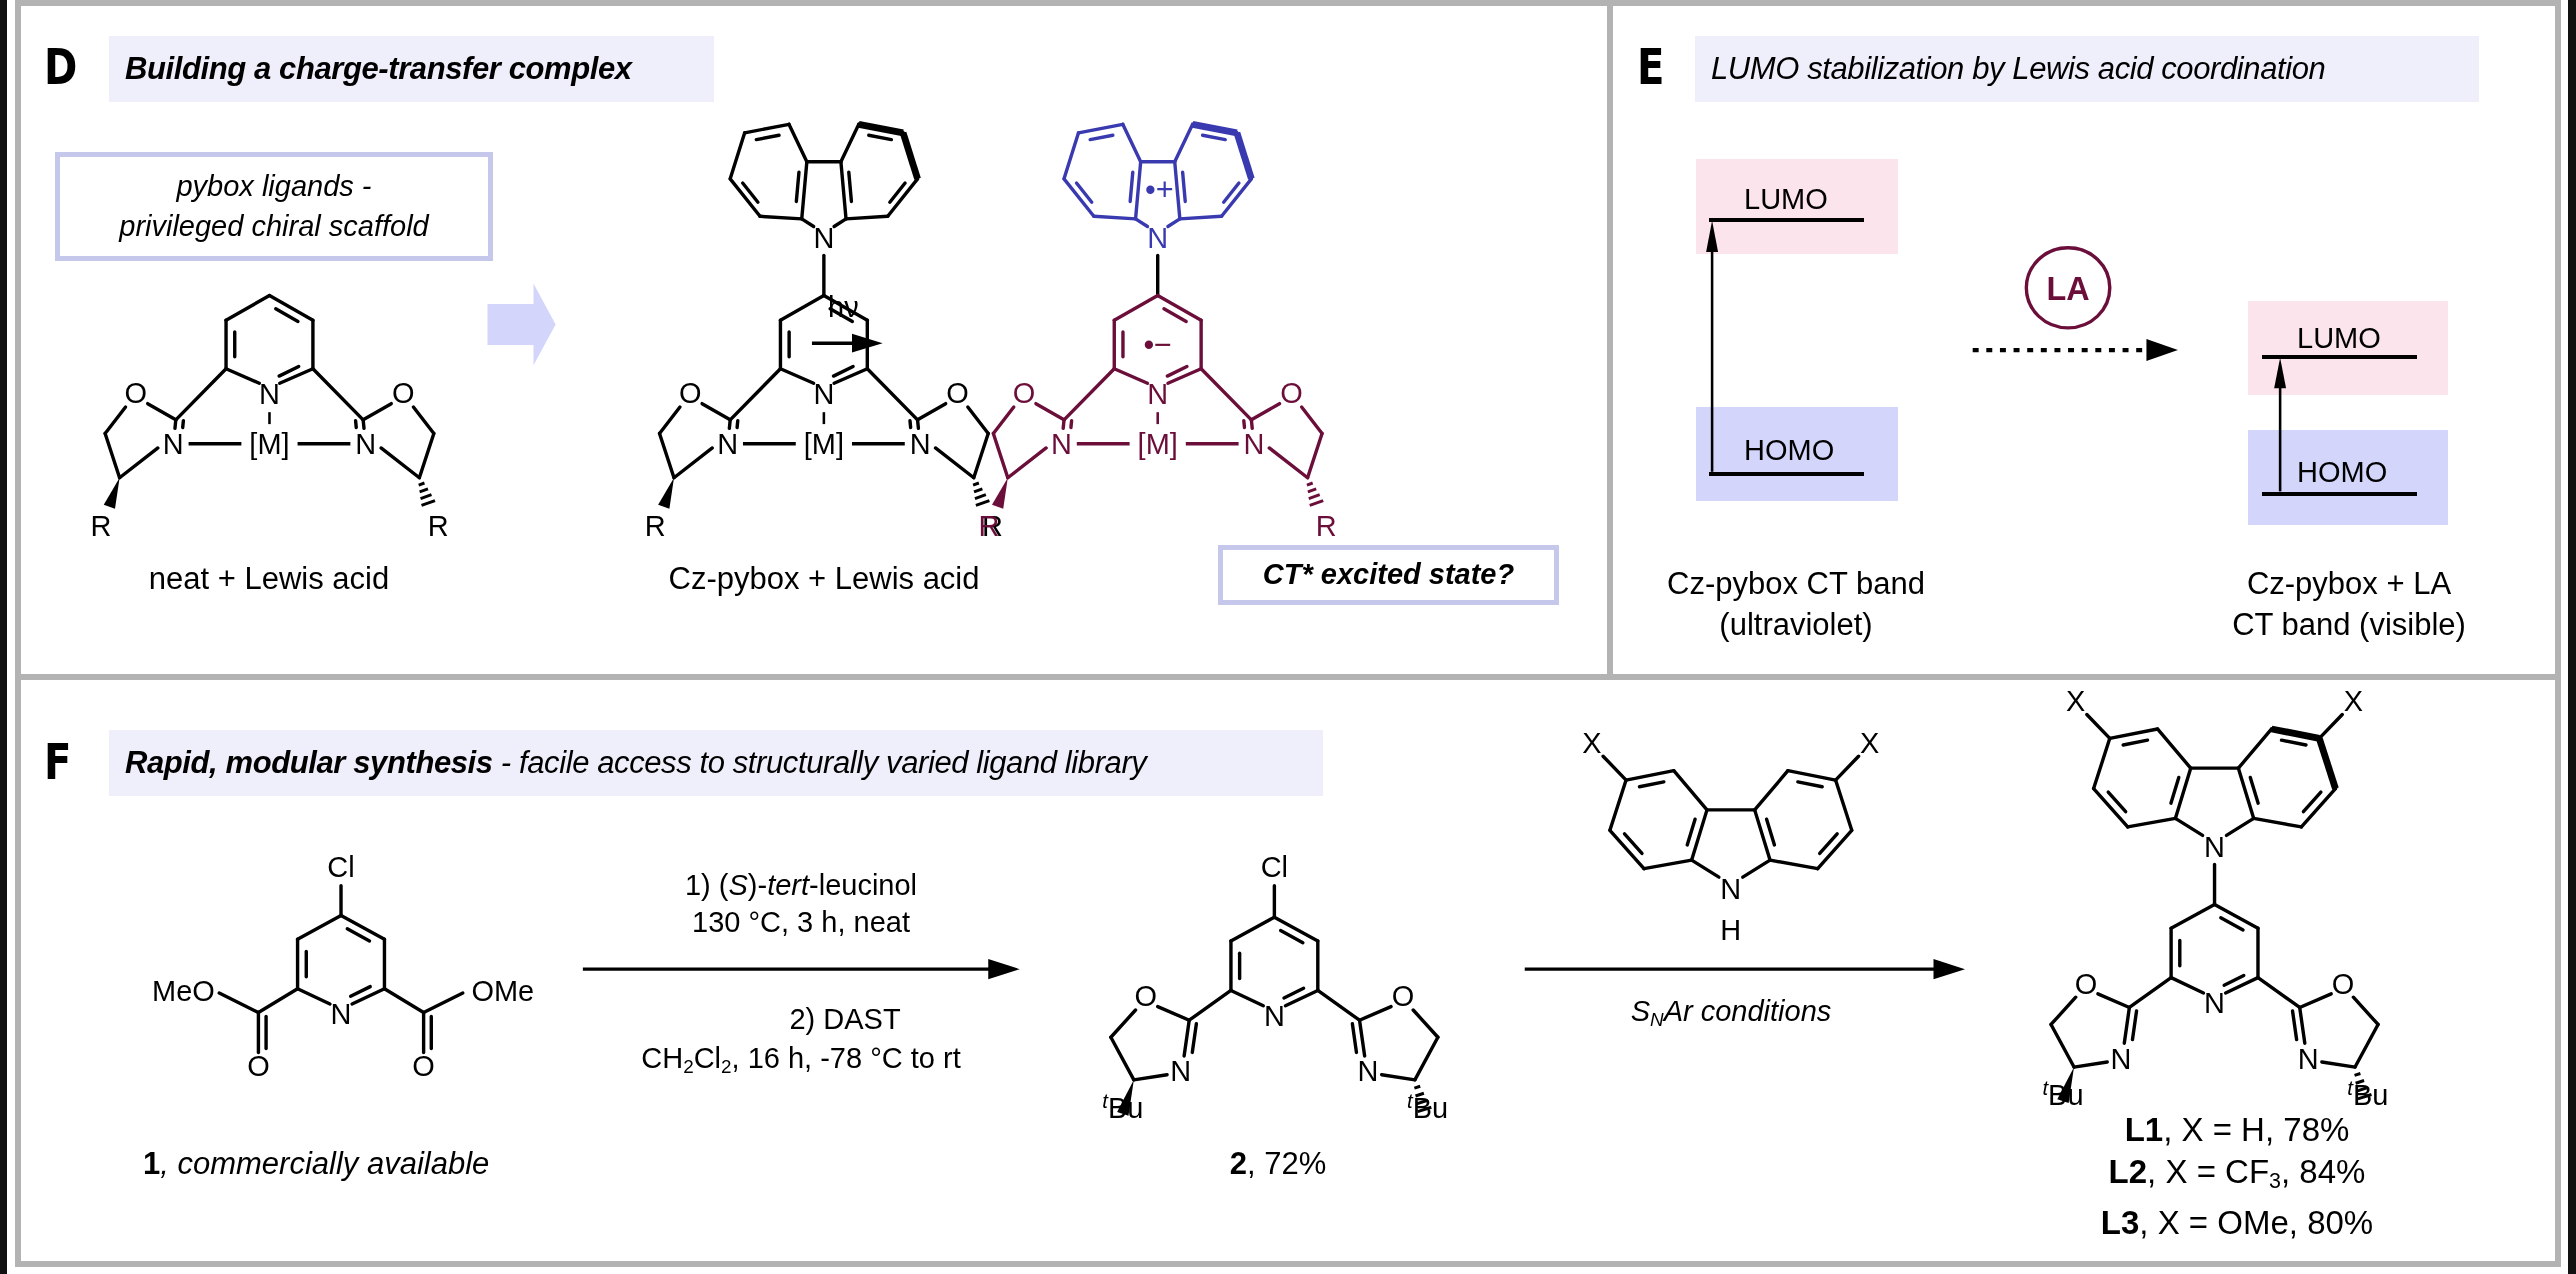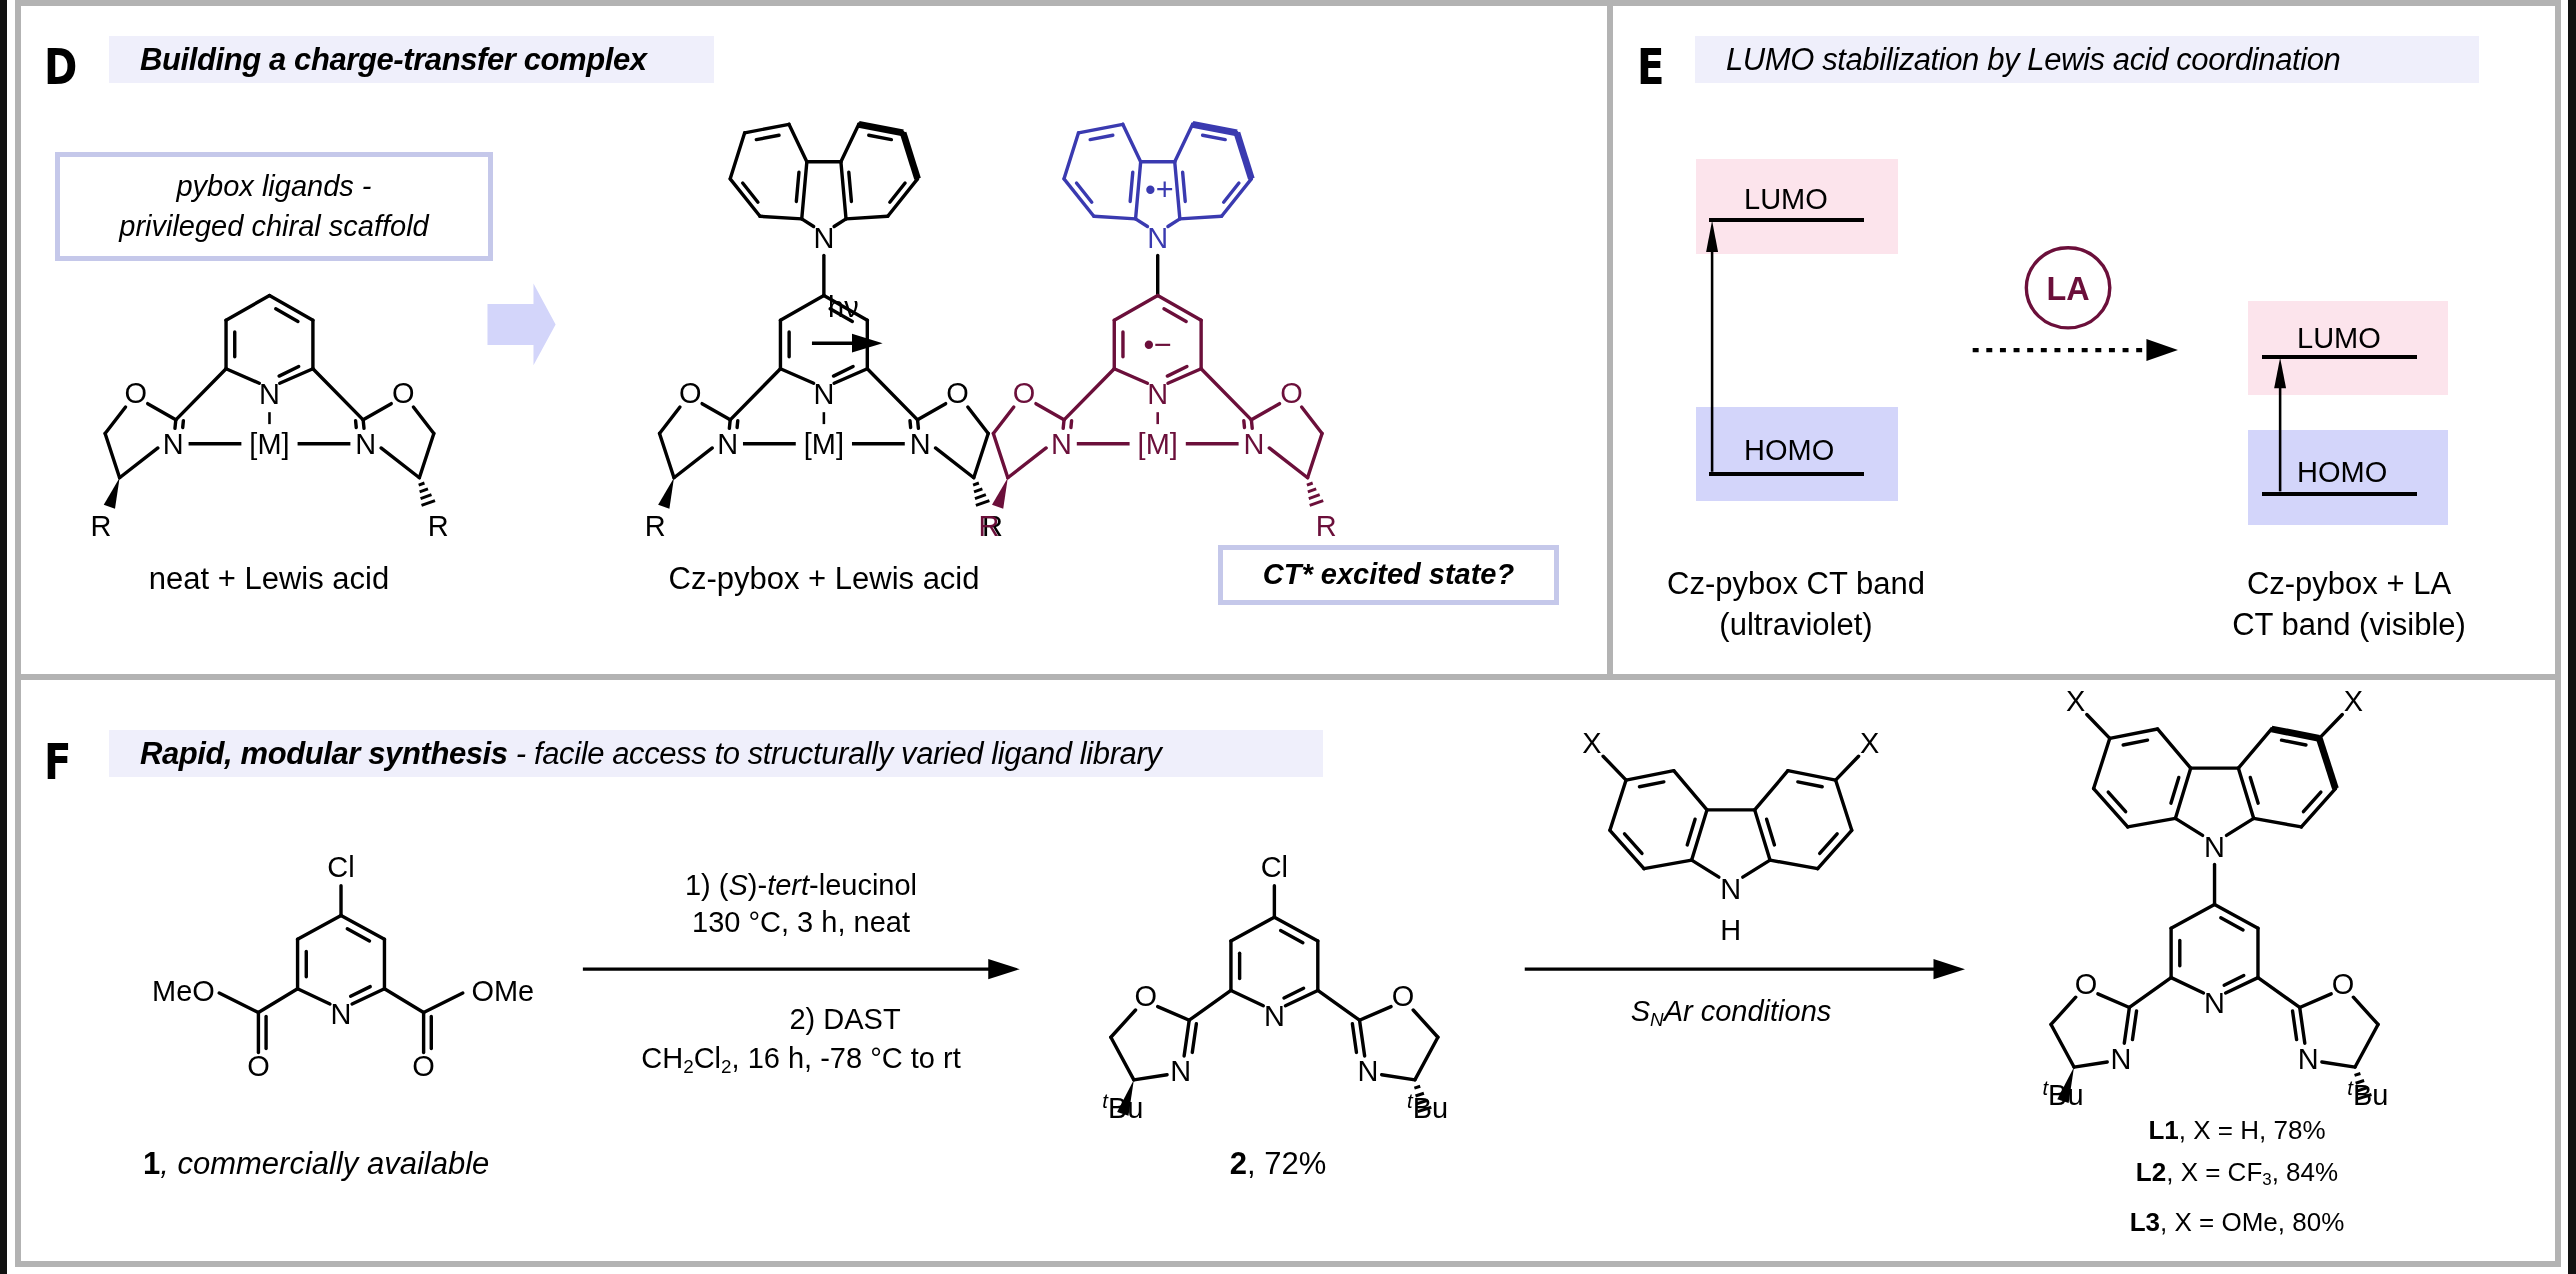--- a/index.html
+++ b/index.html
@@ -4,38 +4,38 @@
 <style>
   html, body { margin: 0; padding: 0; background: #ffffff; }
   body { width: 2576px; height: 1274px; position: relative; overflow: hidden;
          font-family: "Liberation Sans", "DejaVu Sans", sans-serif; color: #000; }
   .black-strip { position: absolute; top: 0; height: 1274px; width: 6.8px; background: #111; }
   .black-strip.left { left: 0; }
   .black-strip.right { right: 0; width: 8.5px; }
   .frame { position: absolute; box-sizing: border-box; border: 6px solid #b3b3b3; background: #fff; }
   .panel-letter { position: absolute; font-family: "DejaVu Sans", sans-serif; font-weight: bold;
                   font-size: 49px; line-height: 1; transform: scaleX(0.82); transform-origin: left top; }
-  .title-box { position: absolute; background: #efeffb; height: 47px; display: flex; align-items: center;
-               padding-left: 31px; box-sizing: border-box; }
+  .title-box { position: absolute; background: #efeffb; height: 66px; display: flex; align-items: center;
+               padding-left: 16px; box-sizing: border-box; }
   .title-text { font-style: italic; font-size: 31px; font-family: "Liberation Sans", sans-serif;
                 letter-spacing: -0.4px; white-space: nowrap; }
   .boxed-note { position: absolute; box-sizing: border-box; border: 5.1px solid #c5c8ea; background: #fff;
                 display: flex; flex-direction: column; align-items: center; justify-content: center;
                 font-style: italic; font-size: 29px; line-height: 1.35; text-align: center; }
   .label { position: absolute; font-size: 31px; white-space: nowrap; text-align: center; }
   .label.center { transform: translateX(-50%); }
   .mo-box { position: absolute; }
   .mo-box.lumo { background: #fce4ec; }
   .mo-box.homo { background: #d3d5fa; }
   .mo-text { position: absolute; font-size: 29px; }
   .mo-line { position: absolute; height: 4.3px; background: #000; }
   svg.overlay { position: absolute; left: 0; top: 0; pointer-events: none; }
   svg text { font-family: "Liberation Sans", "DejaVu Sans", sans-serif; }
   .cond { position: absolute; font-size: 29px; text-align: right; white-space: nowrap; transform: translateX(-50%); }
-  .yield-line { font-size: 26px; white-space: nowrap; margin-left: 44px; }
+  .yield-line { font-size: 33px; white-space: nowrap; margin-left: 44px; }
   sub { font-size: 0.65em; vertical-align: -0.25em; }
 </style>
 </head>
 <body>
 
 <div class="black-strip left"></div>
 <div class="black-strip right"></div>
 
 <div class="frame" style="left:15.3px; top:0; width:1598px; height:680px;"></div>
 <div class="frame" style="left:1607px; top:0; width:954px; height:680px;"></div>

